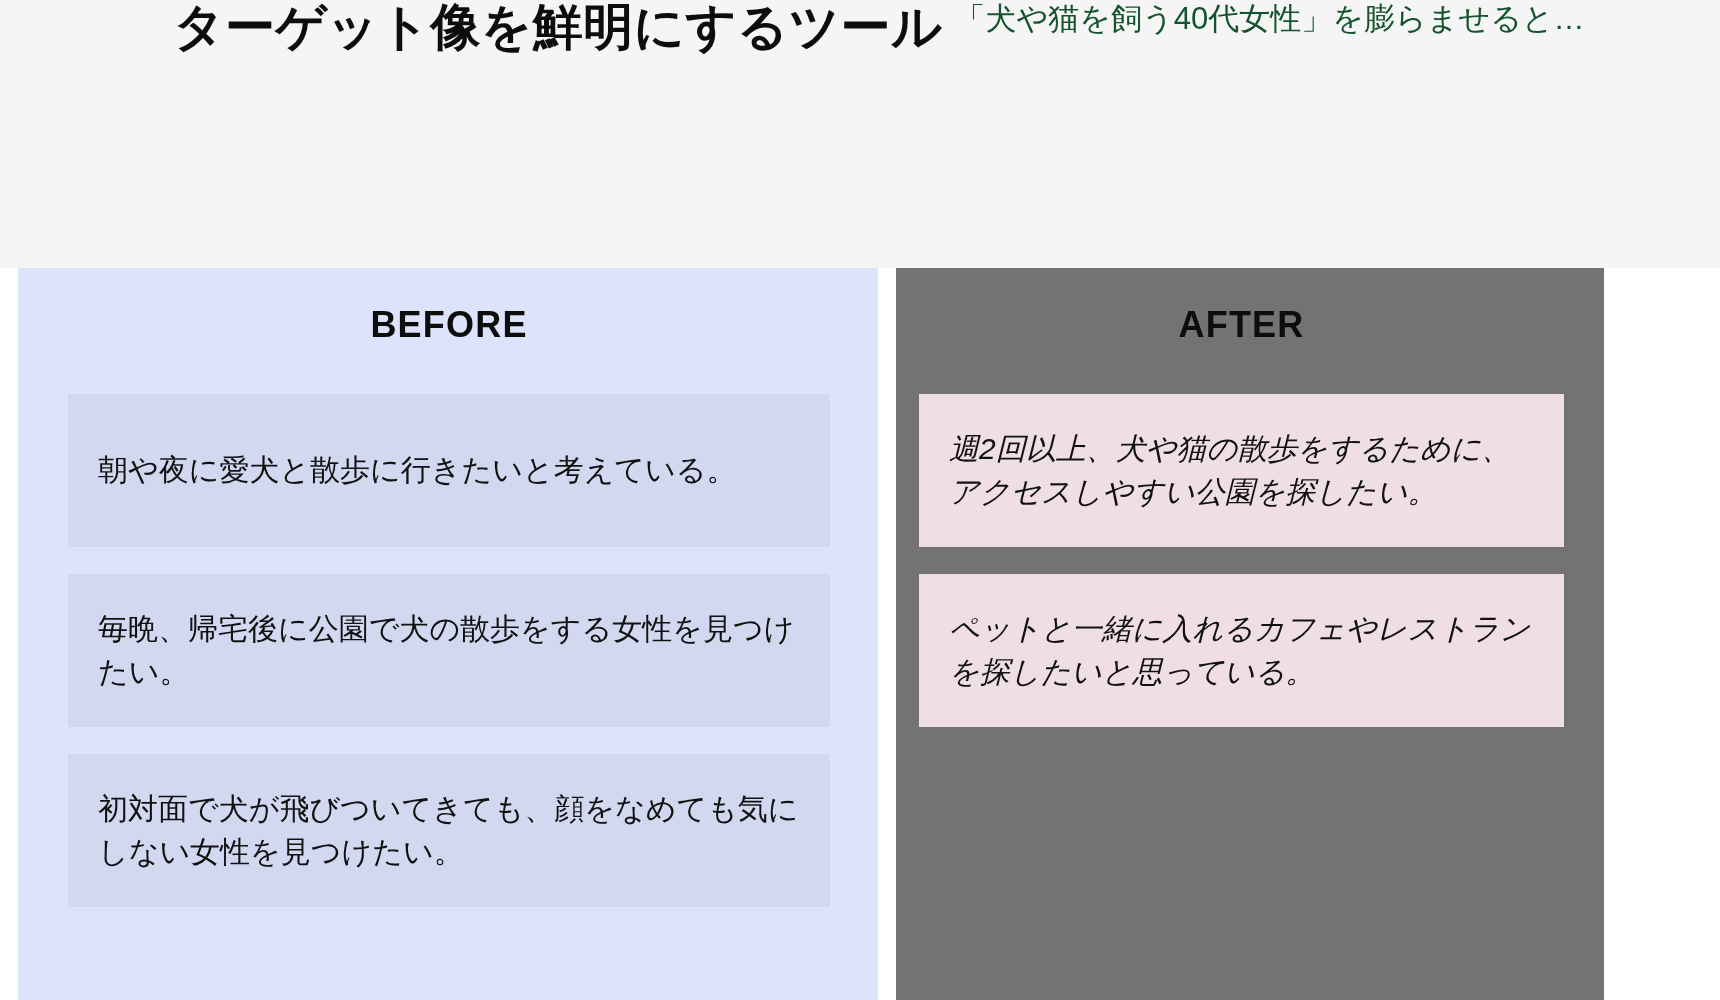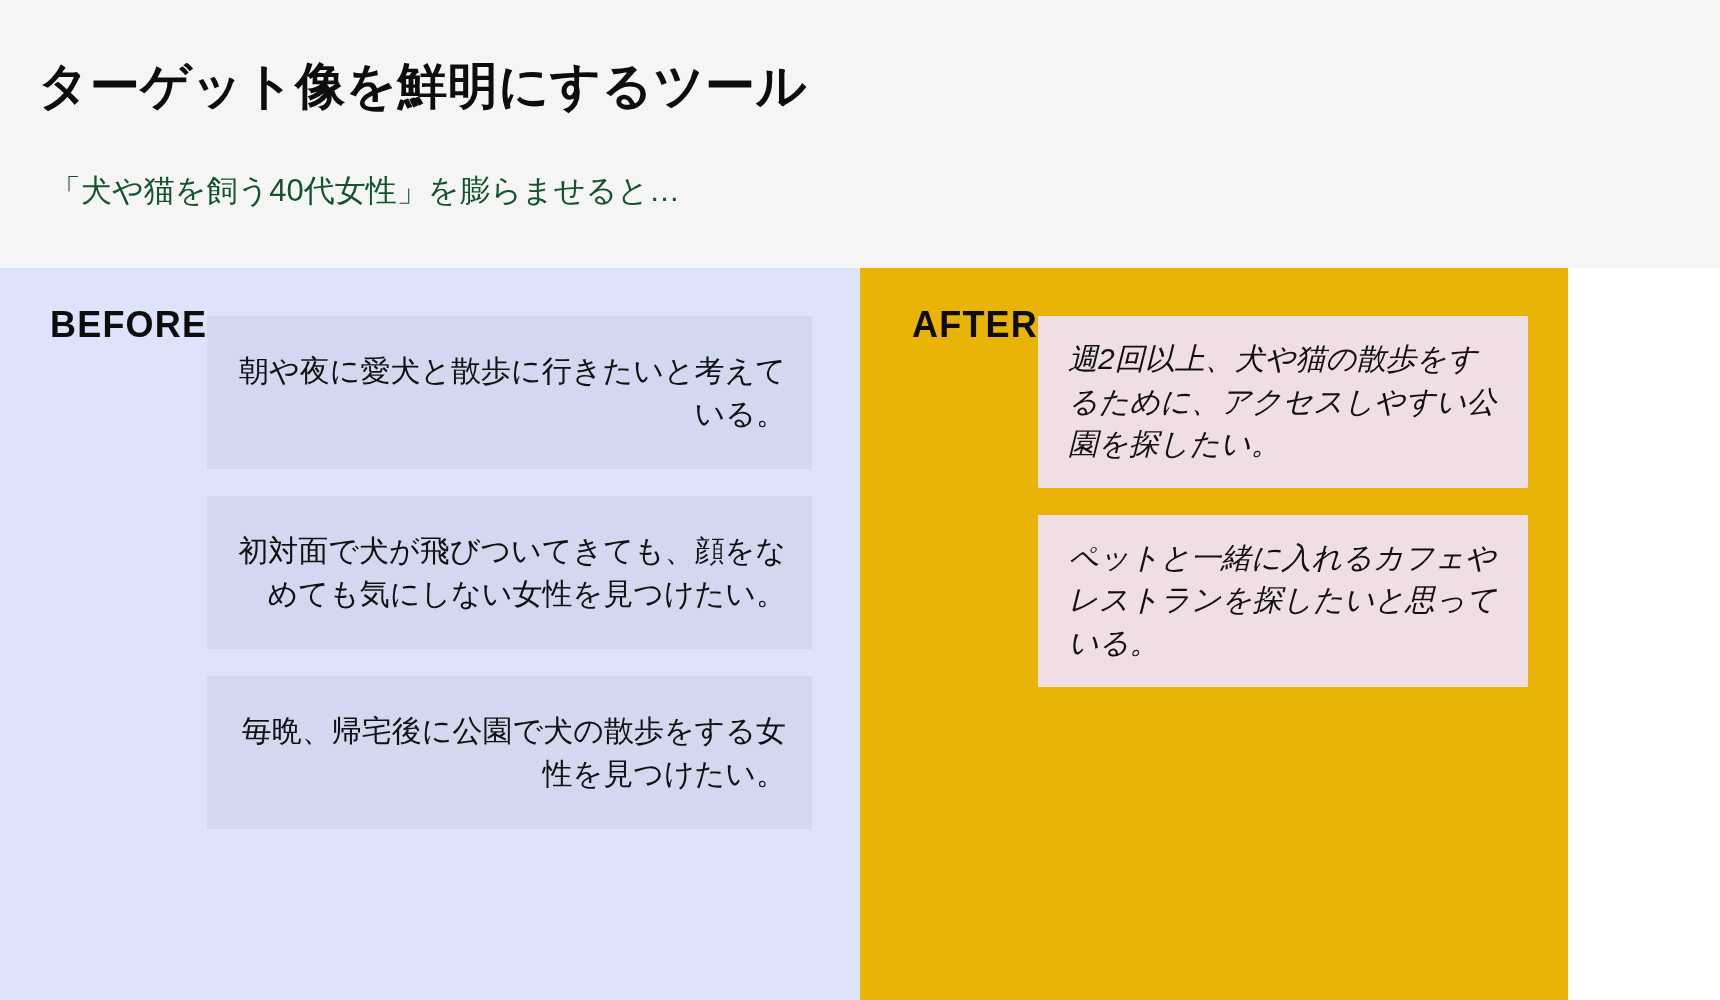--- a/index.html
+++ b/index.html
@@ -21,21 +21,21 @@
     flex-direction: column;
   }
 
   
   .header {
     background: #f5f5f5;
     height: 268px;
     box-sizing: border-box;
     padding: 0 0 0 38px;
     display: flex;
-    flex-direction: column;
+    flex-direction: row;
     justify-content: center;
     flex: 0 0 auto;
   }
   .header-title {
     font-size: 50px;
     font-weight: 700;
     color: #0d0d0d;
     letter-spacing: 0.5px;
     line-height: 1.1;
     margin: 0 0 58px 0;
@@ -52,31 +52,32 @@
   
   .columns {
     flex: 1 1 auto;
     display: flex;
     align-items: stretch;
     min-height: 0;
   }
   .column {
     box-sizing: border-box;
     display: flex;
-    flex-direction: row;
+    flex-direction: column;
+    margin-left: 18px;
   }
   .column-before {
     width: 860px;
     background: #dde3fa;
     padding: 0 48px 0 50px;
   }
   .column-after {
     width: 708px;
-    background: #eab308;
-    padding: 0 40px 0 52px;
+    background: #737373;
+    padding: 0 40px 0 23px;
   }
   .column-heading {
     text-align: center;
     font-size: 36px;
     font-weight: 700;
     color: #0d0d0d;
     letter-spacing: 1.2px;
     margin: 36px 0 0 0;
     padding: 0;
   }
@@ -91,21 +92,20 @@
     min-height: 153px;
     display: flex;
     align-items: center;
     font-size: 30px;
     line-height: 1.42;
     color: #111111;
     padding: 22px 26px 22px 30px;
   }
   .column-before .card {
     background: #d2d8f0;
-    text-align: right;
   }
   .column-after .card {
     background: #efdfe5;
   }
   .card-text {
     display: block;
     width: 100%;
   }
   .column-after .cards {
     margin-top: 48px;
@@ -124,24 +124,24 @@
 
   <div class="columns">
 
     <div class="column column-before">
       <h2 class="column-heading">BEFORE</h2>
       <div class="cards">
         <div class="card">
           <span class="card-text">朝や夜に愛犬と散歩に行きたいと考えている。</span>
         </div>
         <div class="card">
-          <span class="card-text">初対面で犬が飛びついてきても、顔をなめても気にしない女性を見つけたい。</span>
+          <span class="card-text">毎晩、帰宅後に公園で犬の散歩をする女性を見つけたい。</span>
         </div>
         <div class="card">
-          <span class="card-text">毎晩、帰宅後に公園で犬の散歩をする女性を見つけたい。</span>
+          <span class="card-text">初対面で犬が飛びついてきても、顔をなめても気にしない女性を見つけたい。</span>
         </div>
       </div>
     </div>
 
     <div class="column column-after">
       <h2 class="column-heading">AFTER</h2>
       <div class="cards">
         <div class="card">
           <span class="card-text">週2回以上、犬や猫の散歩をするために、アクセスしやすい公園を探したい。</span>
         </div>

